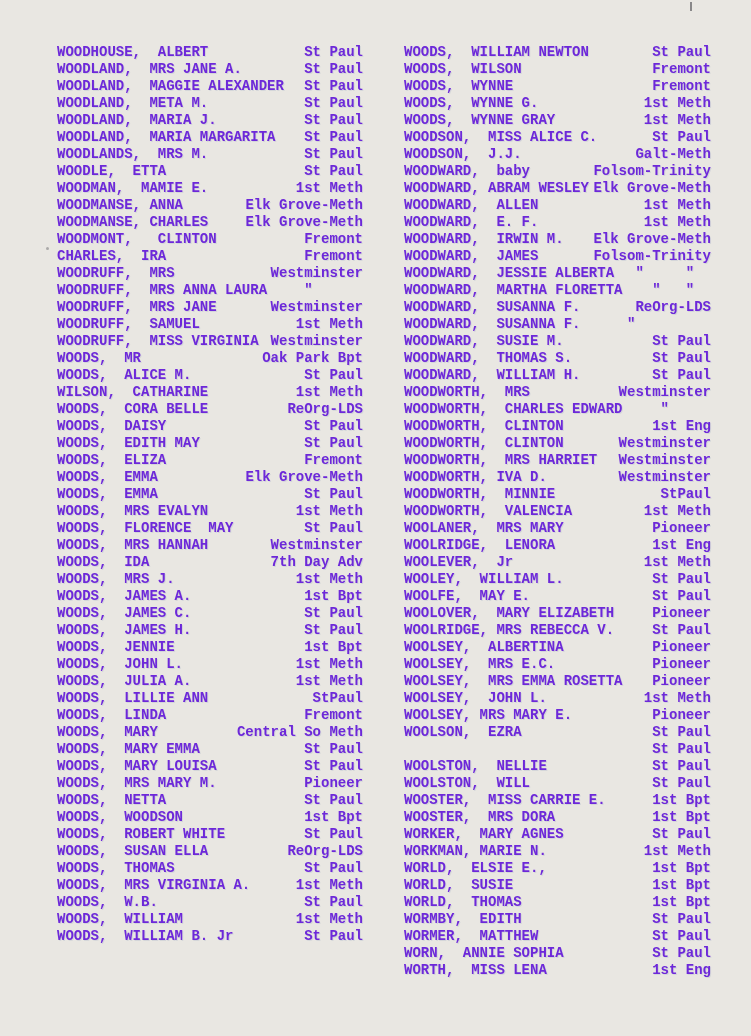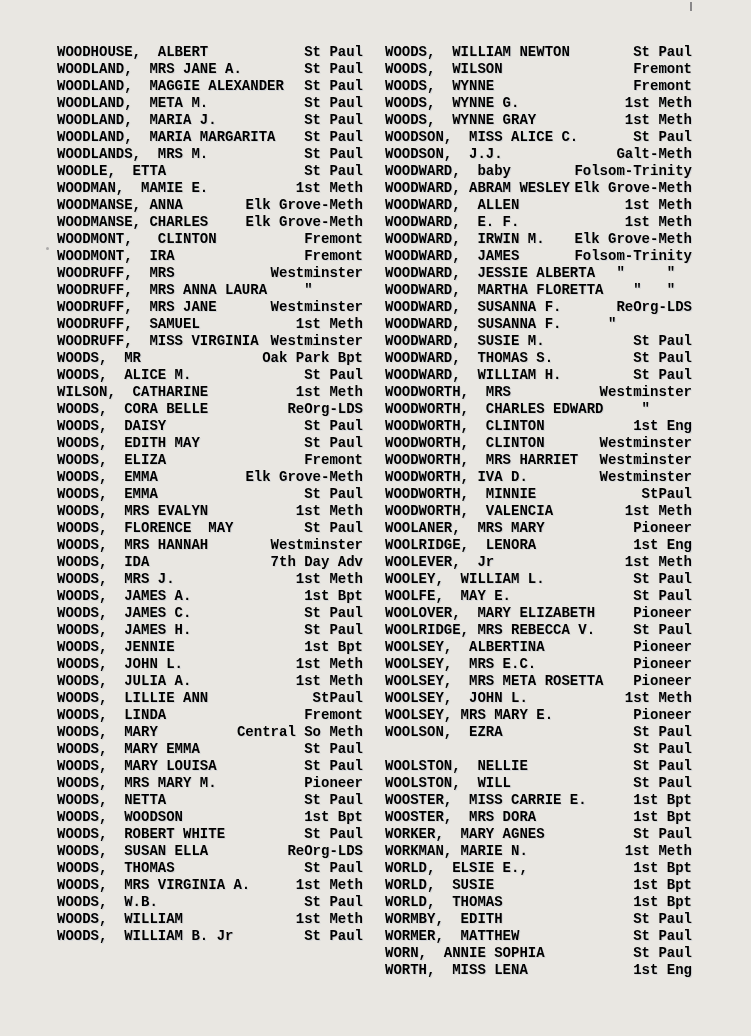--- a/index.html
+++ b/index.html
@@ -12,28 +12,28 @@
     background: #e9e7e2;
     overflow: hidden;
     position: relative;
   }
   .page {
     position: absolute;
     inset: 0;
     font-family: "Liberation Mono", "DejaVu Sans Mono", monospace;
     font-size: 14px;
     font-weight: bold;
-    color: #000000;
+    color: #6d28d9;
   }
   .col {
     position: absolute;
     top: 44px;
   }
   .col-left  { left: 57px;  width: 306px; }
-  .col-right { left: 385px; width: 307px; }
+  .col-right { left: 404px; width: 307px; }
   .row {
     display: flex;
     justify-content: space-between;
     align-items: baseline;
     height: 17px;
     line-height: 17px;
     white-space: pre;
     text-shadow: 1px 1px 0 rgba(130,150,185,0.20);
   }
   .person-name, .church-name {
@@ -59,21 +59,21 @@
       <div class="row"><span class="person-name">WOODLAND,  MAGGIE ALEXANDER</span><span class="church-name">St Paul</span></div>
       <div class="row"><span class="person-name">WOODLAND,  META M.</span><span class="church-name">St Paul</span></div>
       <div class="row"><span class="person-name">WOODLAND,  MARIA J.</span><span class="church-name">St Paul</span></div>
       <div class="row"><span class="person-name">WOODLAND,  MARIA MARGARITA</span><span class="church-name">St Paul</span></div>
       <div class="row"><span class="person-name">WOODLANDS,  MRS M.</span><span class="church-name">St Paul</span></div>
       <div class="row"><span class="person-name">WOODLE,  ETTA</span><span class="church-name">St Paul</span></div>
       <div class="row"><span class="person-name">WOODMAN,  MAMIE E.</span><span class="church-name">1st Meth</span></div>
       <div class="row"><span class="person-name">WOODMANSE, ANNA</span><span class="church-name">Elk Grove-Meth</span></div>
       <div class="row"><span class="person-name">WOODMANSE, CHARLES</span><span class="church-name">Elk Grove-Meth</span></div>
       <div class="row"><span class="person-name">WOODMONT,   CLINTON</span><span class="church-name">Fremont</span></div>
-      <div class="row"><span class="person-name">WOODMONT,  IRA</span><span class="church-name">Fremont</span></div>
+      <div class="row"><span class="person-name">CHARLES,  IRA</span><span class="church-name">Fremont</span></div>
       <div class="row"><span class="person-name">WOODRUFF,  MRS</span><span class="church-name">Westminster</span></div>
       <div class="row"><span class="person-name">WOODRUFF,  MRS ANNA LAURA</span><span class="church-name">"      </span></div>
       <div class="row"><span class="person-name">WOODRUFF,  MRS JANE</span><span class="church-name">Westminster</span></div>
       <div class="row"><span class="person-name">WOODRUFF,  SAMUEL</span><span class="church-name">1st Meth</span></div>
       <div class="row"><span class="person-name">WOODRUFF,  MISS VIRGINIA</span><span class="church-name">Westminster</span></div>
       <div class="row"><span class="person-name">WOODS,  MR</span><span class="church-name">Oak Park Bpt</span></div>
       <div class="row"><span class="person-name">WOODS,  ALICE M.</span><span class="church-name">St Paul</span></div>
       <div class="row"><span class="person-name">WILSON,  CATHARINE</span><span class="church-name">1st Meth</span></div>
       <div class="row"><span class="person-name">WOODS,  CORA BELLE</span><span class="church-name">ReOrg-LDS</span></div>
       <div class="row"><span class="person-name">WOODS,  DAISY</span><span class="church-name">St Paul</span></div>
@@ -139,21 +139,21 @@
       <div class="row"><span class="person-name">WOODWORTH,  VALENCIA</span><span class="church-name">1st Meth</span></div>
       <div class="row"><span class="person-name">WOOLANER,  MRS MARY</span><span class="church-name">Pioneer</span></div>
       <div class="row"><span class="person-name">WOOLRIDGE,  LENORA</span><span class="church-name">1st Eng</span></div>
       <div class="row"><span class="person-name">WOOLEVER,  Jr</span><span class="church-name">1st Meth</span></div>
       <div class="row"><span class="person-name">WOOLEY,  WILLIAM L.</span><span class="church-name">St Paul</span></div>
       <div class="row"><span class="person-name">WOOLFE,  MAY E.</span><span class="church-name">St Paul</span></div>
       <div class="row"><span class="person-name">WOOLOVER,  MARY ELIZABETH</span><span class="church-name">Pioneer</span></div>
       <div class="row"><span class="person-name">WOOLRIDGE, MRS REBECCA V.</span><span class="church-name">St Paul</span></div>
       <div class="row"><span class="person-name">WOOLSEY,  ALBERTINA</span><span class="church-name">Pioneer</span></div>
       <div class="row"><span class="person-name">WOOLSEY,  MRS E.C.</span><span class="church-name">Pioneer</span></div>
-      <div class="row"><span class="person-name">WOOLSEY,  MRS META ROSETTA</span><span class="church-name">Pioneer</span></div>
+      <div class="row"><span class="person-name">WOOLSEY,  MRS EMMA ROSETTA</span><span class="church-name">Pioneer</span></div>
       <div class="row"><span class="person-name">WOOLSEY,  JOHN L.</span><span class="church-name">1st Meth</span></div>
       <div class="row"><span class="person-name">WOOLSEY, MRS MARY E.</span><span class="church-name">Pioneer</span></div>
       <div class="row"><span class="person-name">WOOLSON,  EZRA</span><span class="church-name">St Paul</span></div>
       <div class="row"><span class="person-name"></span><span class="church-name">St Paul</span></div>
       <div class="row"><span class="person-name">WOOLSTON,  NELLIE</span><span class="church-name">St Paul</span></div>
       <div class="row"><span class="person-name">WOOLSTON,  WILL</span><span class="church-name">St Paul</span></div>
       <div class="row"><span class="person-name">WOOSTER,  MISS CARRIE E.</span><span class="church-name">1st Bpt</span></div>
       <div class="row"><span class="person-name">WOOSTER,  MRS DORA</span><span class="church-name">1st Bpt</span></div>
       <div class="row"><span class="person-name">WORKER,  MARY AGNES</span><span class="church-name">St Paul</span></div>
       <div class="row"><span class="person-name">WORKMAN, MARIE N.</span><span class="church-name">1st Meth</span></div>

